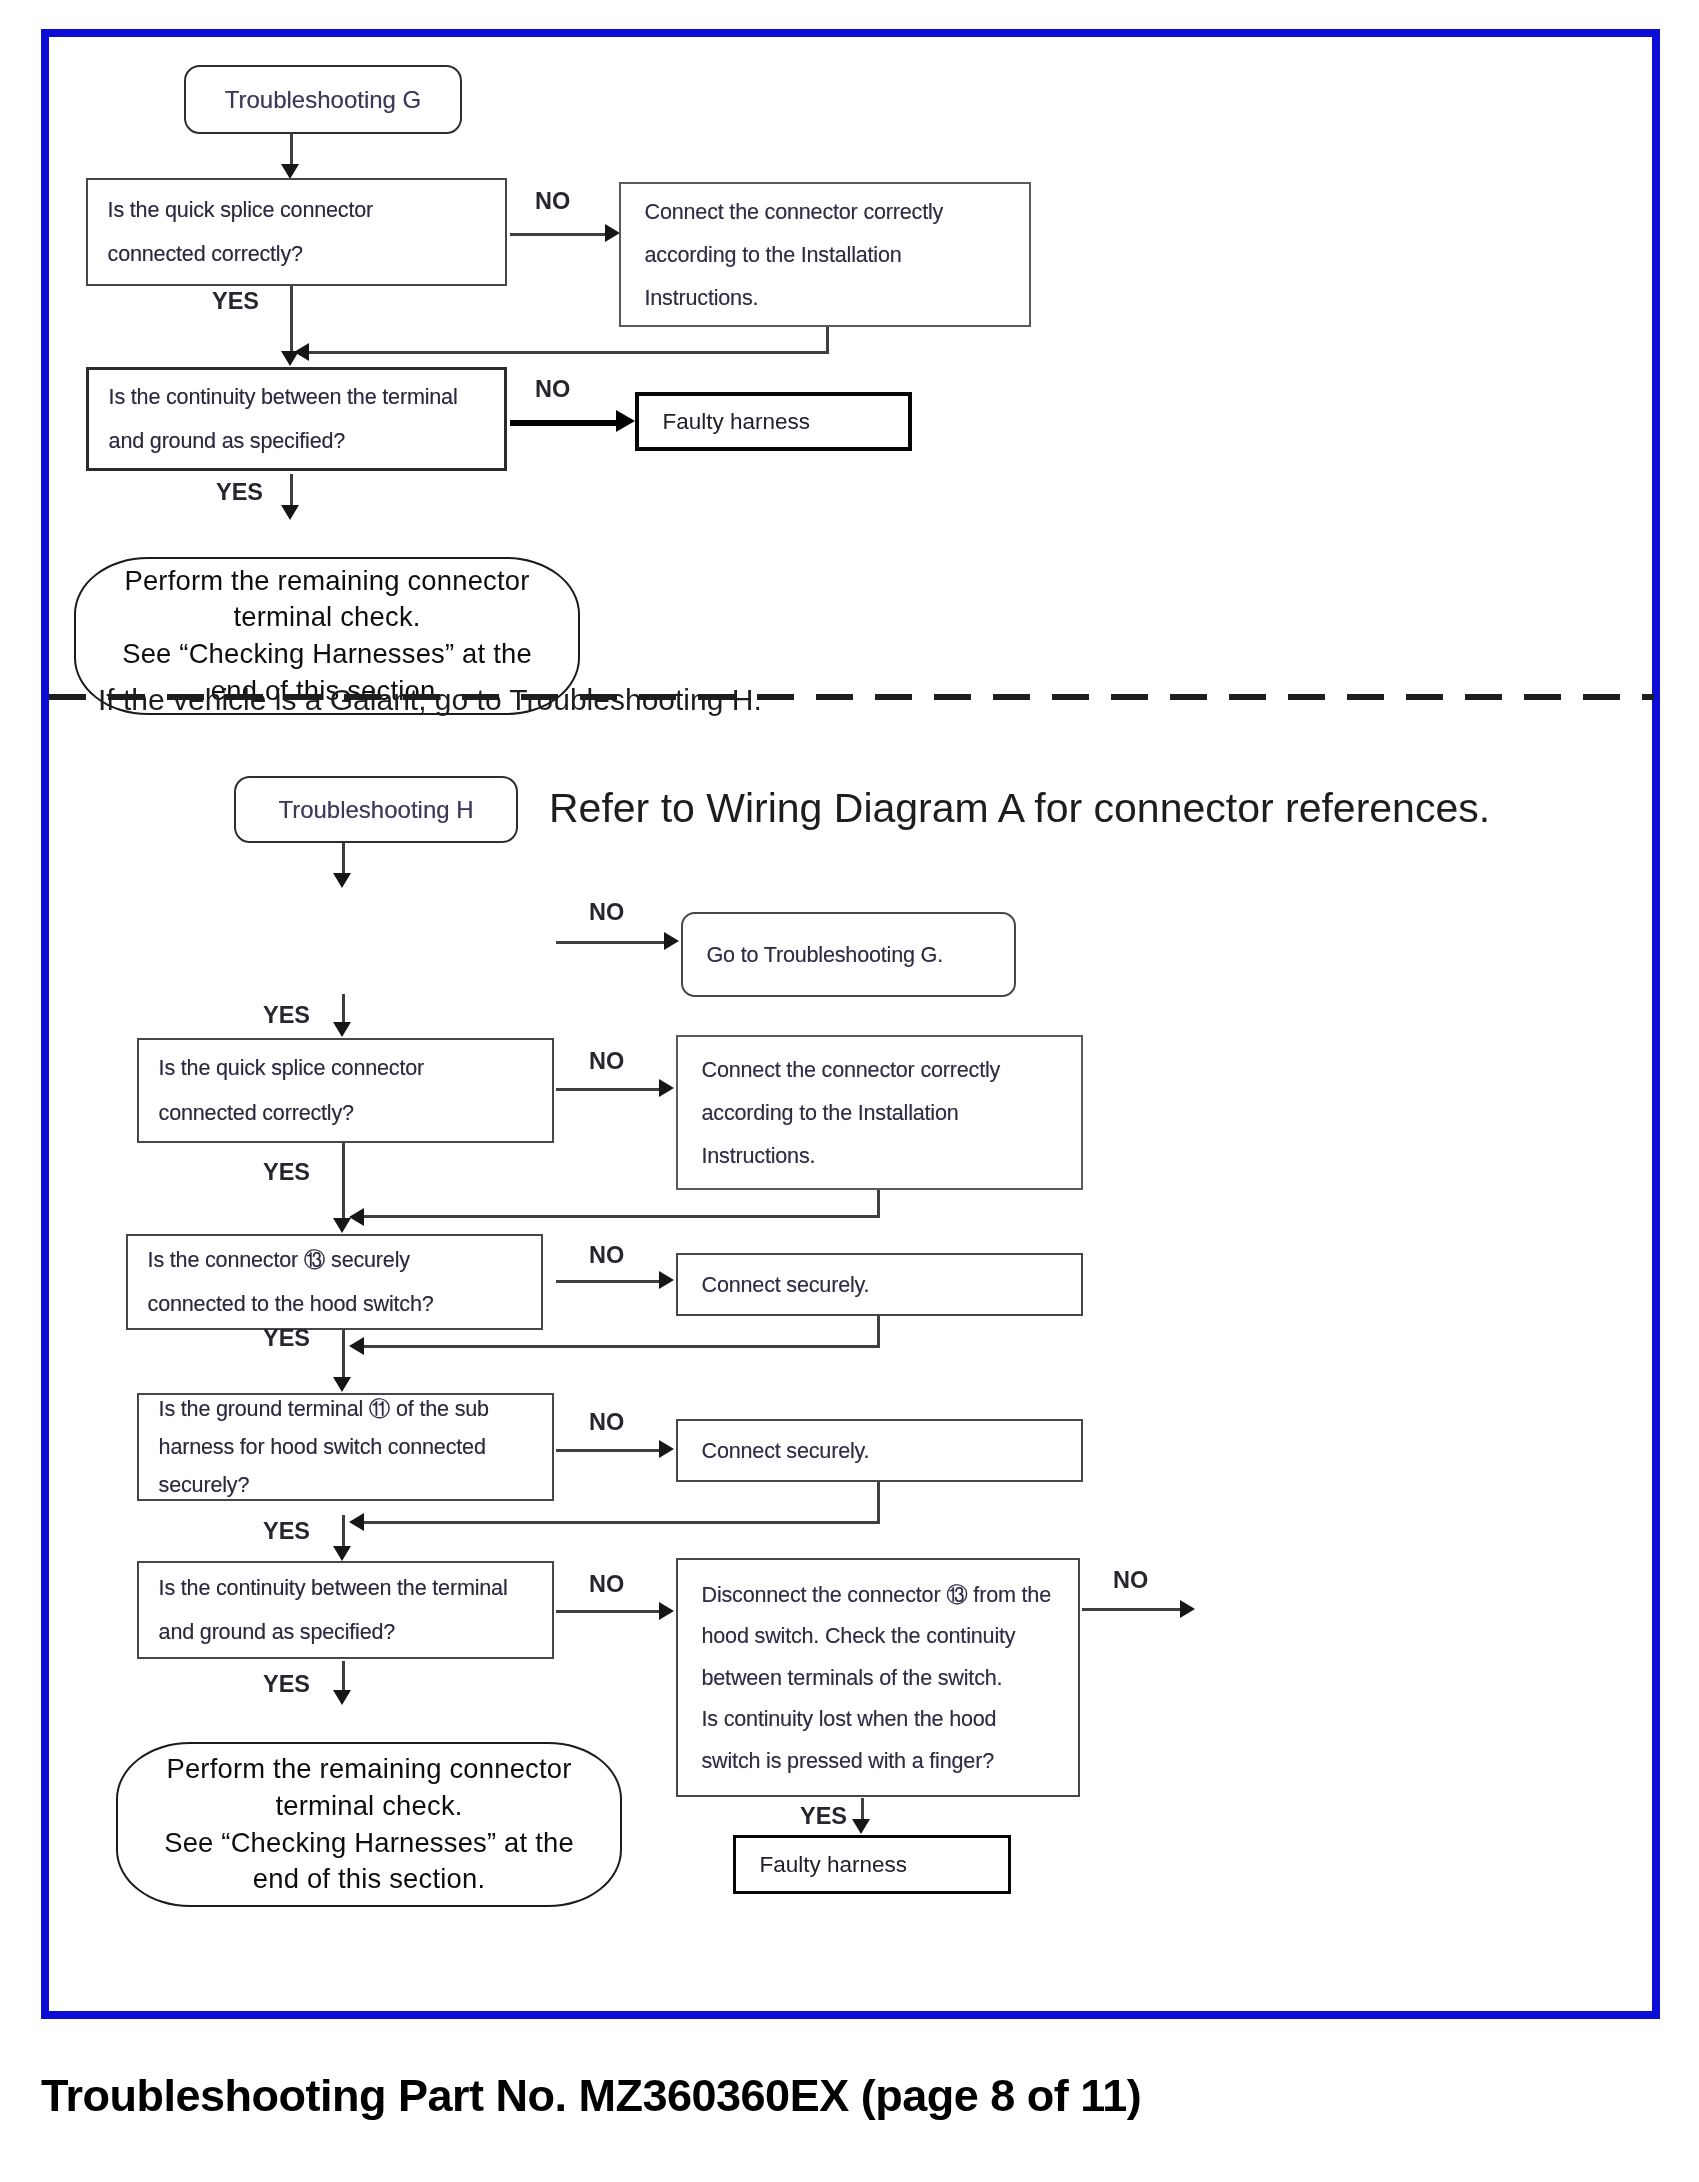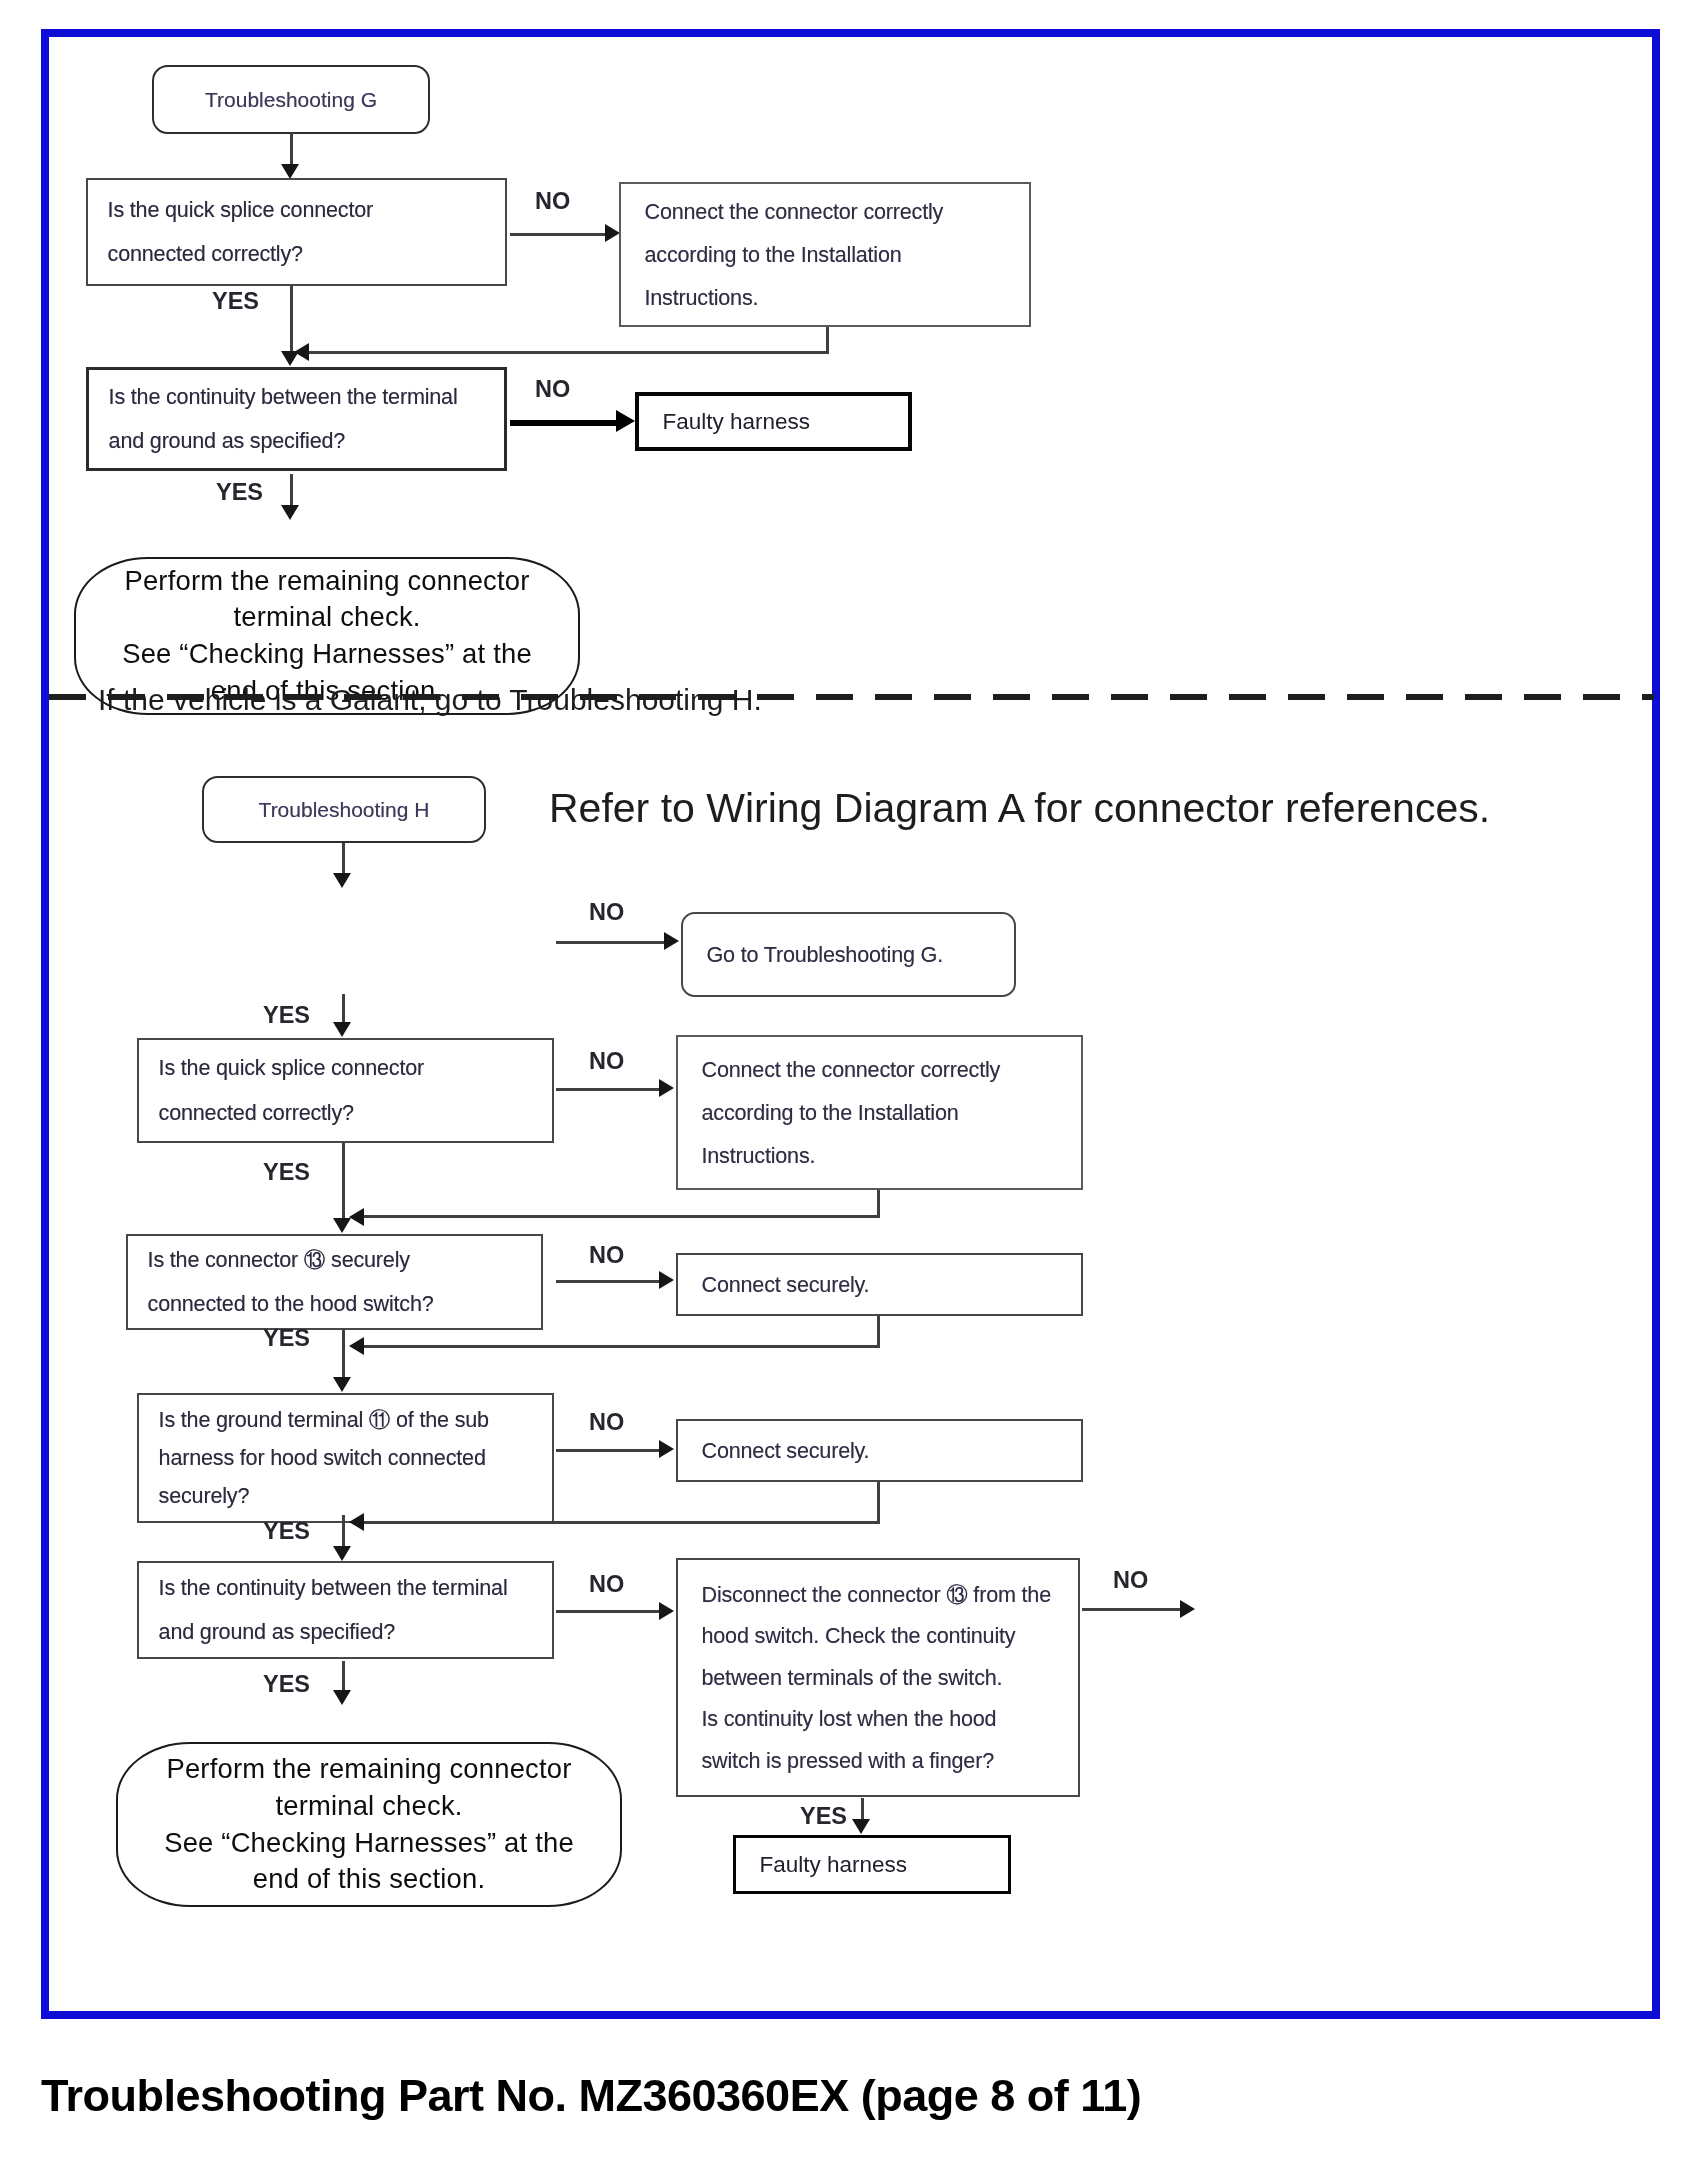--- a/index.html
+++ b/index.html
@@ -7,22 +7,22 @@
           font-family:"Liberation Sans",sans-serif;color:#26262e;overflow:hidden;}
   .frame{position:absolute;left:41px;top:29px;width:1619px;height:1990px;
          border:8.8px solid #0d0dd6;box-sizing:border-box;background:#fff;}
   .box{position:absolute;box-sizing:border-box;border:2.9px solid #474747;background:#fff;
        display:flex;align-items:center;white-space:pre;}
   .q{font-size:21.6px;line-height:2.05;letter-spacing:-0.2px;padding:0 7.8px 0 19.6px;color:#2a2a3a;
      text-shadow:0 0 0.7px rgba(50,50,110,0.45);}
   .answer{font-size:21.6px;line-height:2.0;letter-spacing:-0.2px;padding:0 7.8px 0 23.5px;color:#2e2e40;
      text-shadow:0 0 0.7px rgba(50,50,110,0.45);}
   .result{border-width:4.9px;border-color:#050505;font-size:22.5px;padding-left:23.5px;color:#20202c;}
-  .title-box{justify-content:center;font-size:21px;border-radius:15.7px;border-color:#2e2e2e;
-     color:#3a3a55;text-shadow:0 0 0.7px rgba(60,40,120,0.5);}
+  .title-box{justify-content:center;font-size:24px;border-radius:15.7px;border-color:#2e2e2e;
+     color:#3a3a55;text-shadow:0 0 0.7px rgba(60,40,120,0.5);margin-left:32px;}
   .terminal{justify-content:center;text-align:center;font-size:27.4px;line-height:1.34;
      border-radius:74px/57px;border-color:#1b1b1b;color:#0e0e12;letter-spacing:0.2px;margin-top:37px;}
   .label{position:absolute;font-size:23.5px;font-weight:bold;color:#26262e;}
   .vline,.hline{position:absolute;background:#3f3f3f;}
   .vline{width:2.9px;}
   .hline{height:2.9px;}
   .thick{background:#000;height:5.9px;}
   .ah{position:absolute;width:0;height:0;}
   .ah-down{border-left:9.8px solid transparent;border-right:9.8px solid transparent;border-top:15.7px solid #161616;}
   .ah-left{border-top:9.8px solid transparent;border-bottom:9.8px solid transparent;border-right:15.7px solid #161616;}
@@ -128,21 +128,21 @@
 
   <div class="box answer" style="left:676px;top:1253px;width:407px;height:63px;">Connect securely.</div>
 
   <div class="label" style="left:263px;top:1325px;">YES</div>
   <div class="vline" style="left:877px;top:1315px;height:31px;"></div>
   <div class="hline" style="left:361px;top:1345px;width:519px;"></div>
   <div class="ah ah-left" style="left:349px;top:1337px;"></div>
   <div class="vline" style="left:342px;top:1330px;height:49px;"></div>
   <div class="ah ah-down" style="left:333px;top:1377px;"></div>
 
-  <div class="box q" style="left:137px;top:1393px;width:417px;height:130px;line-height:1.75;">Is the ground terminal ⑪ of the sub
+  <div class="box q" style="left:137px;top:1393px;width:417px;height:108px;line-height:1.75;">Is the ground terminal ⑪ of the sub
 harness for hood switch connected
 securely?</div>
 
   <div class="label" style="left:589px;top:1409px;">NO</div>
   <div class="hline" style="left:556px;top:1449px;width:103px;"></div>
   <div class="ah ah-right" style="left:659px;top:1440px;"></div>
 
   <div class="box answer" style="left:676px;top:1419px;width:407px;height:63px;">Connect securely.</div>
 
   <div class="label" style="left:263px;top:1518px;">YES</div>

